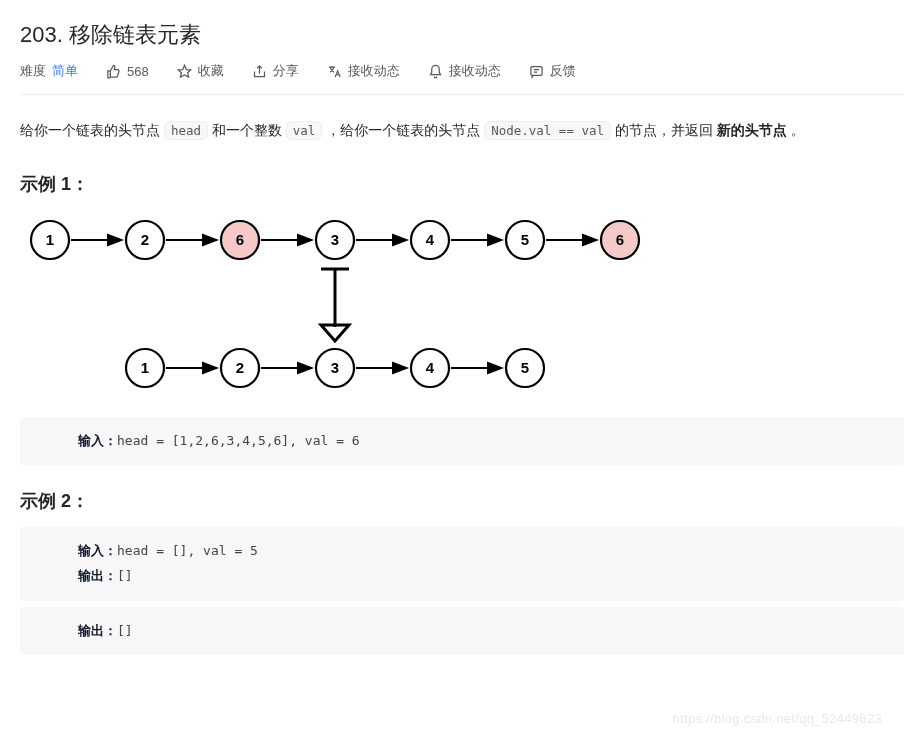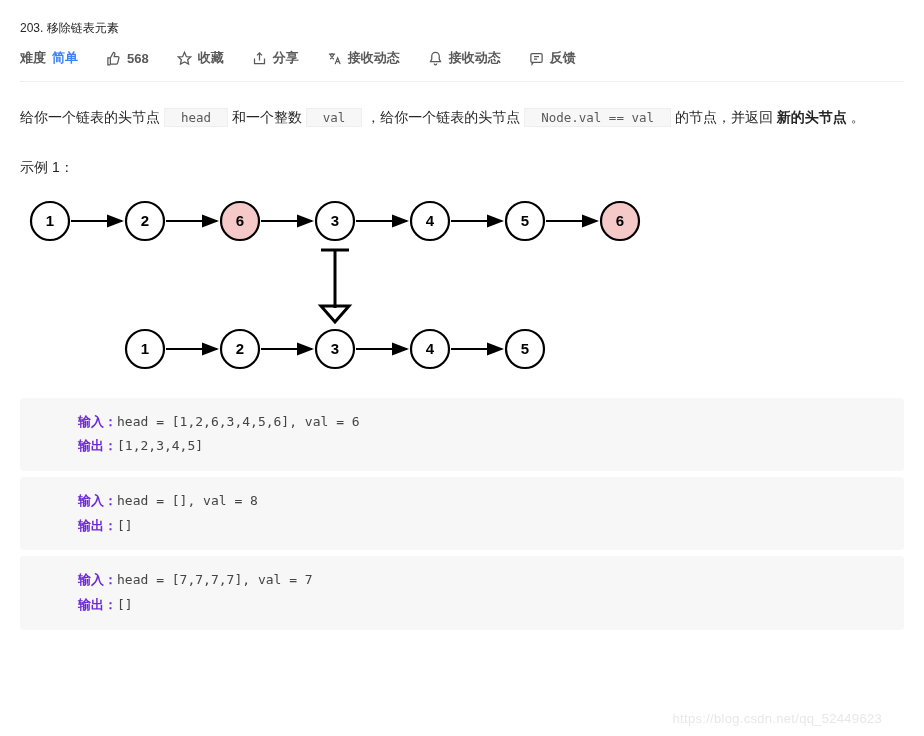--- a/index.html
+++ b/index.html
@@ -7,79 +7,78 @@
     margin: 0;
     padding: 20px 20px 0 20px;
     font-family: -apple-system, BlinkMacSystemFont, "Segoe UI", "PingFang SC", "Microsoft YaHei", sans-serif;
     font-size: 14px;
     color: #262626;
     background: #fff;
     width: 924px;
     overflow: hidden;
   }
   .title {
-    font-size: 12px;
+    font-size: 22px;
     font-weight: 500;
     color: #262626;
     margin: 0 0 12px 0;
   }
   .meta-row {
     display: flex;
     align-items: center;
     gap: 28px;
     color: #595959;
     font-size: 13px;
     padding-bottom: 14px;
     border-bottom: 1px solid #eee;
     margin-bottom: 22px;
   }
   .meta-item {
     display: inline-flex;
     align-items: center;
     gap: 6px;
     color: #595959;
-    font-weight: bold;
   }
   .difficulty-easy { color: #3b82f6; }
   .icon { width: 15px; height: 15px; display: inline-block; }
   .description {
     font-size: 14px;
     line-height: 1.9;
     color: #262626;
     margin-bottom: 28px;
   }
   .code-inline {
     background: #f7f7f7;
     border: 1px solid #eee;
-    border-radius: 0;
-    padding: 1px 16px;
+    border-radius: 6px;
+    padding: 1px 6px;
     font-family: Menlo, Consolas, monospace;
     font-size: 12.5px;
     color: #595959;
   }
   .bold { font-weight: 700; margin-top: 26px; }
   .section-label {
-    font-weight: 400;
-    font-size: 14px;
+    font-weight: 700;
+    font-size: 18px;
     margin: 24px 0 14px 0;
   }
   .diagram {
     margin: 8px 0 14px 0;
   }
   .example-block {
     background: #f7f7f7;
     border-radius: 4px;
     padding: 12px 14px;
     font-family: Menlo, Consolas, monospace;
     font-size: 13px;
     line-height: 1.9;
     color: #444;
     margin-bottom: 6px;
   }
-  .ex-label { font-weight: 700; color: #6d28d9; font-family: -apple-system, "PingFang SC", "Microsoft YaHei", sans-serif; padding-left: 44px; }
+  .ex-label { font-weight: 700; color: #0f172a; font-family: -apple-system, "PingFang SC", "Microsoft YaHei", sans-serif; padding-left: 44px; }
   .watermark {
     position: absolute;
     right: 22px;
     bottom: 10px;
     font-size: 13px;
     color: #e8e8e8;
     letter-spacing: 0.3px;
     pointer-events: none;
   }
   .page-wrap { position: relative; height: 716px; overflow: hidden; }
@@ -182,28 +181,27 @@
         <circle cx="410" cy="158" r="19" fill="#fff" stroke="#000" stroke-width="2.2"></circle>
         <text x="410" y="163" text-anchor="middle" font-weight="700" font-size="15" font-family="sans-serif">4</text>
         <line x1="431" y1="158" x2="482" y2="158" stroke="#000" stroke-width="2.2" marker-end="url(#ah)"></line>
         <circle cx="505" cy="158" r="19" fill="#fff" stroke="#000" stroke-width="2.2"></circle>
         <text x="505" y="163" text-anchor="middle" font-weight="700" font-size="15" font-family="sans-serif">5</text>
       </svg>
 </div>
 
 <div class="example-block">
   <div><span class="ex-label">输入：</span><span>head = [1,2,6,3,4,5,6], val = 6</span></div>
-  <div><span class="ex-label">输出：</span><span>[1,2,3,4,5]</span></div>
-</div>
-
+</div>
+
+<div class="section-label">示例 2：</div>
 <div class="example-block">
-  <div><span class="ex-label">输入：</span><span>head = [], val = 8</span></div>
+  <div><span class="ex-label">输入：</span><span>head = [], val = 5</span></div>
   <div><span class="ex-label">输出：</span><span>[]</span></div>
 </div>
 
 <div class="example-block">
-  <div><span class="ex-label">输入：</span><span>head = [7,7,7,7], val = 7</span></div>
   <div><span class="ex-label">输出：</span><span>[]</span></div>
 </div>
 
 <div class="watermark">https://blog.csdn.net/qq_52449623</div>
 
 </div>
 
 </body></html>

